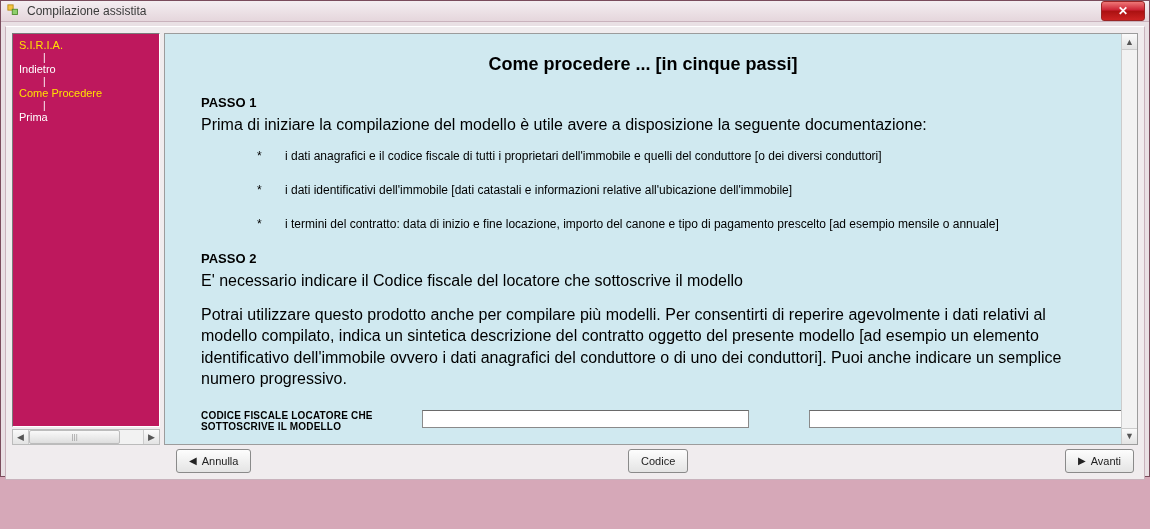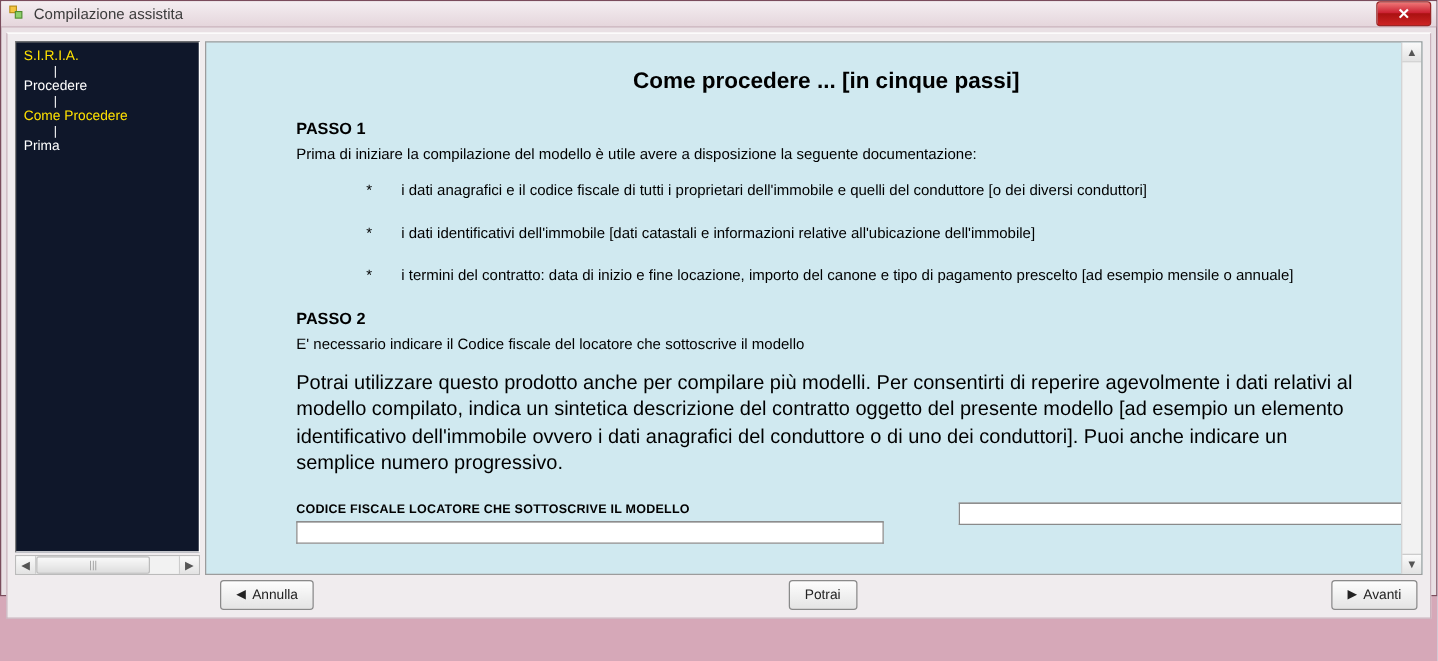--- a/index.html
+++ b/index.html
@@ -40,21 +40,21 @@
   }
 
   .split {
     flex: 1; display: flex; overflow: hidden;
     padding: 6px 6px 0 6px; gap: 4px;
   }
 
   .sidebar-wrap { width: 148px; display: flex; flex-direction: column; }
 
   .sidebar {
-    flex: 1; background: #0f172a; border: 1px solid #7a7a7a;
+    flex: 1; background: #be185d; border: 1px solid #7a7a7a;
     border-right-color: #fff; border-bottom-color: #fff;
     padding: 4px 6px; overflow: hidden; color: #fff;
     font-size: 11px; line-height: 1.35;
   }
   .sidebar .nav-item { white-space: nowrap; cursor: pointer; }
   .sidebar .yellow { color: #ffe100; }
   .sidebar .connector { color: #fff; padding-left: 24px; line-height: 0.9; font-size: 10px; }
 
   .hscroll {
     height: 16px; margin-top: 2px;
@@ -77,48 +77,48 @@
     display: flex; align-items: center; justify-content: center;
     color: #999; font-size: 8px; cursor: pointer;
   }
 
   .content-wrap {
     flex: 1; display: flex; background: #d0e9f0;
     border: 1px solid #9c9c9c;
     position: relative; overflow: hidden;
   }
   .content {
-    flex: 1; padding: 18px 36px 24px 36px;
-    overflow: hidden; color: #000; margin-left: 36px;
+    flex: 1; padding: 18px 36px 12px 36px;
+    overflow: hidden; color: #000;
   }
   .vscroll {
     width: 16px; background: #efefef; border-left: 1px solid #ccc;
     display: flex; flex-direction: column;
   }
   .vscroll .arrow {
     height: 16px; background: linear-gradient(#fafafa, #e3e3e3);
     display: flex; align-items: center; justify-content: center;
     font-size: 9px; color: #555; border-bottom: 1px solid #ccc; cursor: pointer;
   }
   .vscroll .arrow:last-child { border-bottom: none; border-top: 1px solid #ccc; }
   .vscroll .track { flex: 1; background: #f2f2f2; }
 
   h2.page-title {
     text-align: center; font-size: 18px; font-weight: bold;
     margin: 2px 0 20px 0;
   }
   .step-label { font-weight: bold; font-size: 13px; margin: 6px 0; }
-  .lead { font-size: 12px; margin: 0 0 14px 0; }
+  .lead { font-size: 16px; margin: 0 0 14px 0; }
   ul.bullets { list-style: none; margin: 0 0 18px 0; padding: 0 0 0 56px; }
   ul.bullets li { display: flex; gap: 18px; margin-bottom: 18px; font-size: 12px; line-height: 1.35; }
   ul.bullets li .star { width: 10px; flex-shrink: 0; }
   .para { font-size: 16px; line-height: 1.35; margin: 14px 0 20px 0; }
 
   .fields { display: flex; gap: 60px; margin-top: 6px; }
-  .field { display: flex; flex-direction: column; gap: 4px; }
+  .field { display: flex; gap: 4px; }
   .field-label { font-size: 10px; font-weight: bold; letter-spacing: 0.2px; }
   .field input {
     background: #fff; border: 1px solid #8a8a8a;
     border-top-color: #6a6a6a; font-size: 12px;
     padding: 2px 4px; height: 18px;
   }
   .field.codfisc input { width: 470px; }
   .field.desc input { width: 360px; }
 
   .footer {
@@ -157,21 +157,21 @@
     </div>
   </div>
 
   <div class="client">
     <div class="split">
 
       <div class="sidebar-wrap">
         <div class="sidebar">
           <div class="nav-item yellow">S.I.R.I.A.</div>
           <div class="connector">|</div>
-          <div class="nav-item">Procedere</div>
+          <div class="nav-item">Indietro</div>
           <div class="connector">|</div>
           <div class="nav-item yellow">Come Procedere</div>
           <div class="connector">|</div>
           <div class="nav-item">Prima</div>
         </div>
         <div class="hscroll">
           <div class="arrow">◀</div>
           <div class="track">
             <div class="thumb">|||</div>
           </div>
@@ -224,21 +224,21 @@
 
     </div>
 
     <div class="footer">
       <button class="btn">
         <span class="tri">◀</span>
         <span>Annulla</span>
       </button>
       <div class="center">
         <button class="btn">
-          <span>Potrai</span>
+          <span>Codice</span>
         </button>
       </div>
       <button class="btn">
         <span class="tri">▶</span>
         <span>Avanti</span>
       </button>
     </div>
   </div>
 </div>
 

